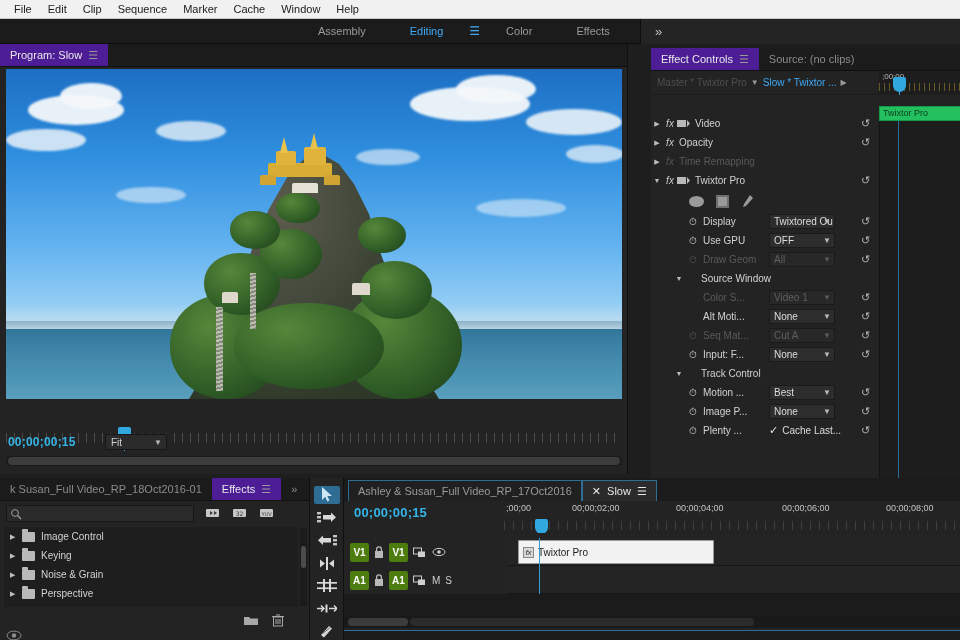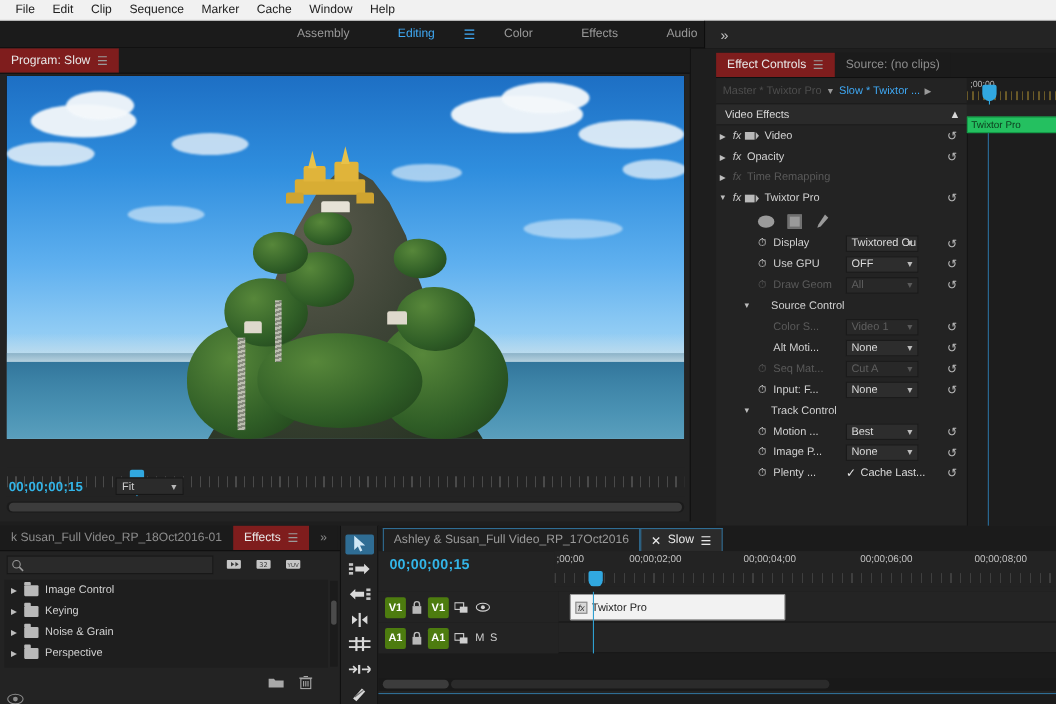--- a/index.html
+++ b/index.html
@@ -20,21 +20,21 @@
   }
   .menubar .mi {
     font-size: 11px; color: #202020; padding: 0 8px; line-height: 18px;
     white-space: nowrap; cursor: default;
   }
 
   
   .wsbar {
     position: absolute; left: 0; top: 19px; width: 960px; height: 25px;
     background: #1b1b1b; border-bottom: 1px solid #0d0d0d;
-    display: flex; align-items: center;
+    display: flex; align-items: center; padding-left: 48px;
   }
   .wsbar .spacer { width: 248px; }
   .ws-tab {
     font-size: 11px; color: #9a9a9a; padding: 0 22px; line-height: 24px;
     cursor: default; white-space: nowrap;
   }
   .ws-tab.active { color: #3fa9f5; }
   .ws-burger {
     color: #3fa9f5; font-size: 12px; padding: 0 4px; line-height: 24px;
     cursor: default;
@@ -51,21 +51,21 @@
   .panel { position: absolute; background: #232323; }
   .panel-tabrow {
     height: 23px; background: #1b1b1b; display: flex; align-items: stretch;
     border-bottom: 1px solid #101010;
   }
   .ptab {
     display: flex; align-items: center; gap: 6px; padding: 0 10px;
     font-size: 11px; color: #8c8c8c; background: #1b1b1b; cursor: default;
     white-space: nowrap;
   }
-  .ptab.active { color: #e8e8e8; background: #7f1d1d; }
+  .ptab.active { color: #e8e8e8; background: #4c1d95; }
   .ptab .burger { font-size: 11px; color: #9a9a9a; }
 
   
   #program {
     left: 0; top: 44px; width: 628px; height: 430px;
     background: #232323; border-right: 1px solid #101010;
   }
   .prog-video {
     position: absolute; left: 6px; top: 25px; width: 616px; height: 330px;
     overflow: hidden; background: #000;
@@ -562,24 +562,20 @@
       <span class="crumb-caret">▶</span>
     </div>
 
     <div class="fx-mini">
       <div class="lbl" style="left:3px;">;00;00</div>
       <div class="lbl" style="right:2px;">00;0</div>
       <div class="mr"></div>
       <div class="playhead" style="left:14px;top:6px;"></div>
     </div>
 
-    <div class="fx-listhead">
-      <span>Video Effects</span>
-      <span class="fx-collapse">▲</span>
-    </div>
 
     <div class="fx-vruler">
       <div class="fx-vline"></div>
     </div>
     <div class="fx-greenbar">
       <span>Twixtor Pro</span>
     </div>
 
     <div class="fx-rows">
 
@@ -662,21 +658,21 @@
           <span>All</span>
           <span class="caret">▼</span>
         </span>
         <span class="reset">↺</span>
       </div>
 
       <div class="fxrow">
         <span style="width:22px"></span>
         <span class="tri">▼</span>
         <span style="width:16px"></span>
-        <span class="sect-label">Source Control</span>
+        <span class="sect-label">Source Window</span>
       </div>
 
       <div class="fxrow dim">
         <span style="width:50px"></span>
         <span class="tlabel">Color S...</span>
         <span class="valbox dim">
           <span>Video 1</span>
           <span class="caret">▼</span>
         </span>
         <span class="reset">↺</span>

